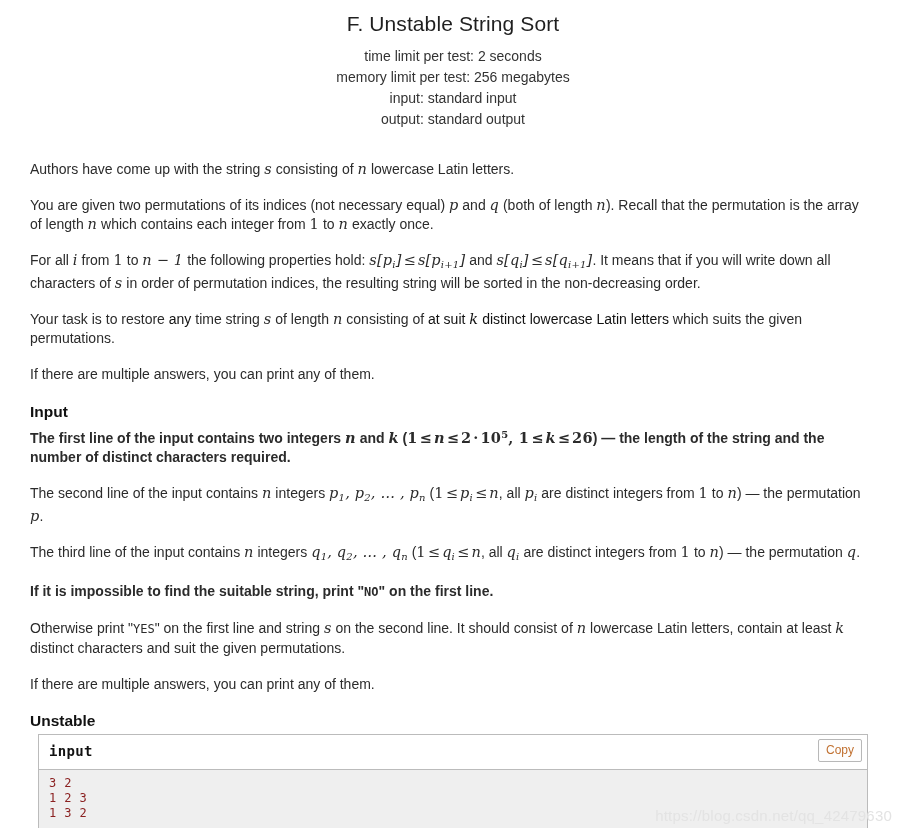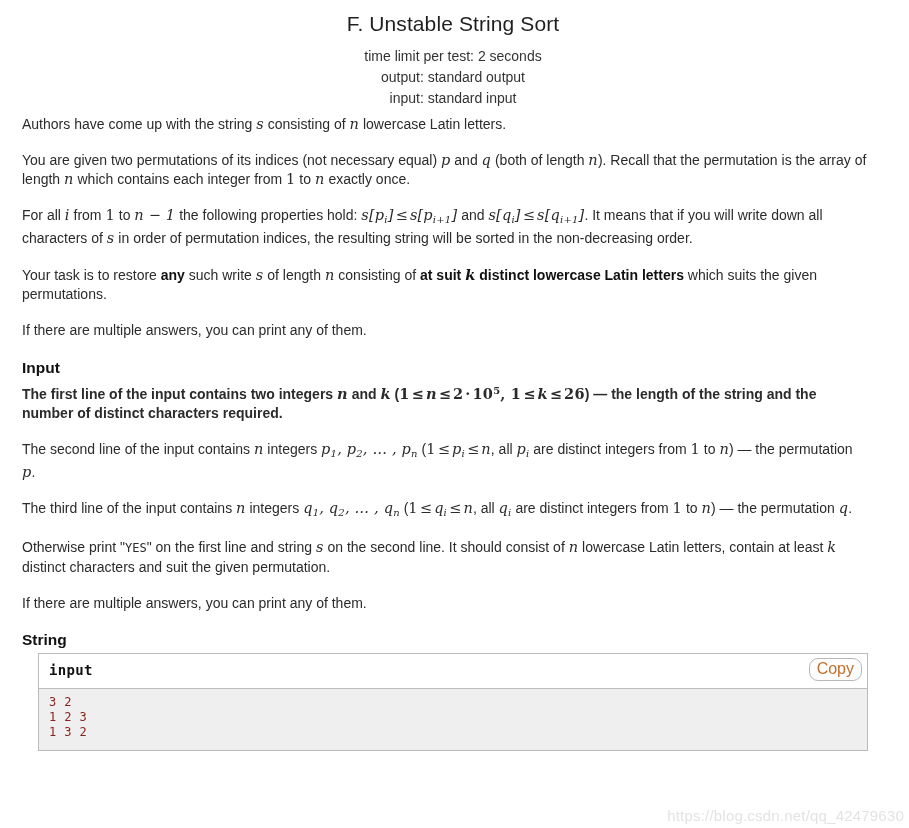--- a/index.html
+++ b/index.html
@@ -37,43 +37,43 @@
     letter-spacing: .1px;
   }
   .limit-line {
     font-size: 14px;
     line-height: 21px;
     color: #333333;
   }
 
   
   .statement {
-    padding: 0 38px 0 22px;
-    margin-top: 6px;
+    padding: 0 38px 0 30px;
+    margin-top: 30px;
   }
   .para {
     font-size: 14px;
     line-height: 19px;
     color: #2b2b2b;
     margin: 0 0 17px 0;
     text-align: left;
   }
   .para.tight { margin-bottom: 16px; }
 
   .section-title {
     font-size: 15.5px;
     font-weight: bold;
     color: #111111;
     margin: 0 0 2px 0;
     line-height: 22px;
   }
 
   .para.after-title { margin-top: 0; font-weight: bold; }
 
-  b, strong { font-weight: bold; color: #111; }
+  b, strong { font-weight: normal; color: #111; }
 
   
   .m {
     font-family: "DejaVu Serif", "Liberation Serif", serif;
     font-style: italic;
     font-size: 14.5px;
     letter-spacing: .2px;
   }
   .m.up { font-style: normal; }
   .m .sub {
@@ -119,24 +119,24 @@
     line-height: 20px;
   }
   .copy-btn {
     position: absolute;
     top: 4px;
     right: 5px;
     border: 1px solid #b8b8b8;
     background: #fdfdfd;
     color: #c07030;
     font-family: "Liberation Sans", sans-serif;
-    font-size: 16px;
+    font-size: 12px;
     line-height: 14px;
     padding: 3px 7px 4px 7px;
-    border-radius: 9px;
+    border-radius: 2px;
     cursor: pointer;
   }
   .sample-body {
     background: #efefef;
     border-bottom: 1px solid #bbbbbb;
     padding: 6px 10px 8px 10px;
   }
   .sample-body pre {
     margin: 0;
     font-family: "DejaVu Sans Mono", "Liberation Mono", monospace;
@@ -144,69 +144,71 @@
     line-height: 15px;
     color: #8b2121;
     letter-spacing: .4px;
     white-space: pre;
   }
   .sample-body.input-body { min-height: 47px; }
 
   
   .watermark {
     position: absolute;
-    right: 2px;
+    right: 14px;
     bottom: 4px;
     font-family: "Liberation Sans", sans-serif;
     font-size: 15px;
     color: #e3e3e3;
     letter-spacing: .2px;
     user-select: none;
     pointer-events: none;
   }
 </style>
 </head>
 <body>
 
 <div class="page">
 
   <div class="problem-header">
     <div class="problem-title">F. Unstable String Sort</div>
     <div class="limit-line">time limit per test: 2 seconds</div>
+    <div class="limit-line">memory limit per test: 256 megabytes</div>
+    <div class="limit-line">input: standard input</div>
     <div class="limit-line">output: standard output</div>
-    <div class="limit-line">input: standard input</div>
   </div>
 
   <div class="statement">
 
     <p class="para"><span>Authors have come up with the string </span><span class="m">s</span><span> consisting of </span><span class="m">n</span><span> lowercase Latin letters.</span></p>
 
     <p class="para"><span>You are given two permutations of its indices (not necessary equal) </span><span class="m">p</span><span> and </span><span class="m">q</span><span> (both of length </span><span class="m">n</span><span>). Recall that the permutation is the array of length </span><span class="m">n</span><span> which contains each integer from </span><span class="m up">1</span><span> to </span><span class="m">n</span><span> exactly once.</span></p>
 
     <p class="para"><span>For all </span><span class="m">i</span><span> from </span><span class="m up">1</span><span> to </span><span class="m">n − 1</span><span> the following properties hold: </span><span class="m">s[p<span class="sub">i</span>]<span class="op">≤</span>s[p<span class="sub">i+1</span>]</span><span> and </span><span class="m">s[q<span class="sub">i</span>]<span class="op">≤</span>s[q<span class="sub">i+1</span>]</span><span>. It means that if you will write down all characters of </span><span class="m">s</span><span> in order of permutation indices, the resulting string will be sorted in the non-decreasing order.</span></p>
 
-    <p class="para"><span>Your task is to restore </span><b>any</b><span> such write </span><span class="m">s</span><span> of length </span><span class="m">n</span><span> consisting of </span><b>at suit </b><b class="m">k</b><b> distinct lowercase Latin letters</b><span> which suits the given permutations.</span></p>
+    <p class="para"><span>Your task is to restore </span><b>any</b><span> time string </span><span class="m">s</span><span> of length </span><span class="m">n</span><span> consisting of </span><b>at suit </b><b class="m">k</b><b> distinct lowercase Latin letters</b><span> which suits the given permutations.</span></p>
 
     <p class="para">If there are multiple answers, you can print any of them.</p>
 
     <div class="section-title">Input</div>
 
     <p class="para after-title"><span>The first line of the input contains two integers </span><span class="m">n</span><span> and </span><span class="m">k</span><span> (</span><span class="m"><span class="num">1</span><span class="op">≤</span>n<span class="op">≤</span><span class="num">2</span><span class="op">·</span><span class="num">10<span class="sup">5</span></span><span class="num">, 1</span><span class="op">≤</span>k<span class="op">≤</span><span class="num">26</span></span><span>) — the length of the string and the number of distinct characters required.</span></p>
 
     <p class="para"><span>The second line of the input contains </span><span class="m">n</span><span> integers </span><span class="m">p<span class="sub">1</span>, p<span class="sub">2</span>, …&nbsp;, p<span class="sub">n</span></span><span> (</span><span class="m"><span class="num">1</span><span class="op">≤</span>p<span class="sub">i</span><span class="op">≤</span>n</span><span>, all </span><span class="m">p<span class="sub">i</span></span><span> are distinct integers from </span><span class="m up">1</span><span> to </span><span class="m">n</span><span>) — the permutation </span><span class="m">p</span><span>.</span></p>
 
     <p class="para"><span>The third line of the input contains </span><span class="m">n</span><span> integers </span><span class="m">q<span class="sub">1</span>, q<span class="sub">2</span>, …&nbsp;, q<span class="sub">n</span></span><span> (</span><span class="m"><span class="num">1</span><span class="op">≤</span>q<span class="sub">i</span><span class="op">≤</span>n</span><span>, all </span><span class="m">q<span class="sub">i</span></span><span> are distinct integers from </span><span class="m up">1</span><span> to </span><span class="m">n</span><span>) — the permutation </span><span class="m">q</span><span>.</span></p>
 
 
-
-    <p class="para"><span>Otherwise print "</span><span class="mono-inline">YES</span><span>" on the first line and string </span><span class="m">s</span><span> on the second line. It should consist of </span><span class="m">n</span><span> lowercase Latin letters, contain at least </span><span class="m">k</span><span> distinct characters and suit the given permutation.</span></p>
+    <p class="para after-title"><span>If it is impossible to find the suitable string, print "</span><span class="mono-inline">NO</span><span>" on the first line.</span></p>
+
+    <p class="para"><span>Otherwise print "</span><span class="mono-inline">YES</span><span>" on the first line and string </span><span class="m">s</span><span> on the second line. It should consist of </span><span class="m">n</span><span> lowercase Latin letters, contain at least </span><span class="m">k</span><span> distinct characters and suit the given permutations.</span></p>
 
     <p class="para tight">If there are multiple answers, you can print any of them.</p>
 
-    <div class="section-title">String</div>
+    <div class="section-title">Unstable</div>
   </div>
 
   <div class="example-wrap">
 
     <div class="sample-head">
       <span class="sample-head-label">input</span>
       <button class="copy-btn">Copy</button>
     </div>
     <div class="sample-body input-body">
       <pre>3 2

